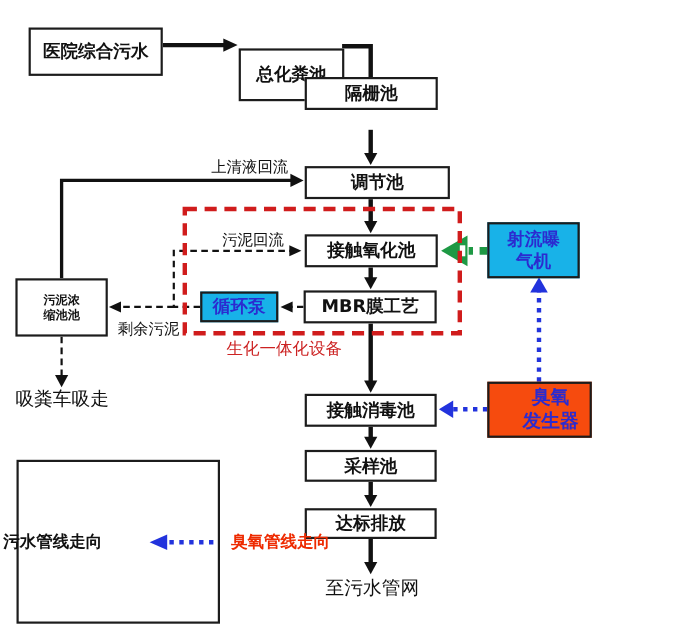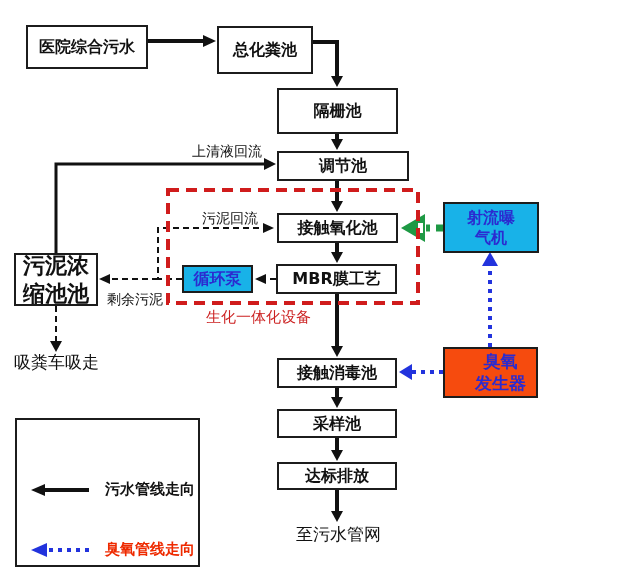--- a/index.html
+++ b/index.html
@@ -18,21 +18,21 @@
   .line-solid-thin{stroke:#111;stroke-width:3;fill:none;}
   .line-dash{stroke:#111;stroke-width:2;fill:none;stroke-dasharray:6 4;}
   .line-blue{stroke:var(--ozone_line_blue);stroke-width:4;fill:none;stroke-dasharray:4 5;}
   .line-green{stroke:var(--aeration_green);stroke-width:7;fill:none;stroke-dasharray:7 6;}
   .head-black{fill:#111;}
   .head-blue{fill:var(--ozone_line_blue);}
   .head-green{fill:var(--aeration_green);}
   .red-rect{stroke:var(--red_dashed);stroke-width:4;fill:none;stroke-dasharray:11 7;}
   .legend{position:absolute;left:15px;top:418px;width:185px;height:149px;z-index:2;
           box-sizing:border-box;border:2px solid #1c1c1c;background:#fff;
-          display:flex;flex-direction:column;justify-content:flex-end;padding:6px 0 6px 12px;gap:41px;}
+          display:flex;flex-direction:row;justify-content:center;padding:6px 0 6px 12px;gap:41px;}
   .legend-row{display:flex;align-items:center;}
   .legend-row svg{flex:0 0 auto;}
   .legend-label{margin-left:12px;font-weight:bold;font-size:15px;color:#111;white-space:nowrap;}
   .legend-label.red{color:var(--legend_ozone_text);font-family:Liberation Serif, serif;}
 </style>
 </head>
 <body>
 
 <div class="canvas">
 
@@ -77,52 +77,52 @@
     <polygon class="head-blue" points="490,252 482,266 498,266"></polygon>
     <line class="line-blue" x1="443" y1="372" x2="406" y2="372"></line>
     <polygon class="head-blue" points="399,372 412,364 412,380"></polygon>
 
     <rect class="red-rect" x="168" y="190" width="250" height="113"></rect>
   </svg>
 
   <div class="box" style="left:26px;top:25px;width:122px;height:44px">
     <span>医院综合污水</span>
   </div>
-  <div class="box" style="left:217px;top:26px;width:96px;height:48px">
+  <div class="box" style="left:217px;top:44px;width:96px;height:48px">
     <span>总化粪池</span>
   </div>
-  <div class="box" style="left:277px;top:88px;width:121px;height:46px">
+  <div class="box" style="left:277px;top:70px;width:121px;height:30px">
     <span>隔栅池</span>
   </div>
   <div class="box" style="left:277px;top:151px;width:132px;height:30px">
     <span>调节池</span>
   </div>
   <div class="box" style="left:277px;top:213px;width:121px;height:30px">
     <span>接触氧化池</span>
   </div>
   <div class="box" style="left:276px;top:264px;width:121px;height:30px">
     <span>MBR膜工艺</span>
   </div>
   <div class="box cyan" style="left:182px;top:265px;width:71px;height:28px">
     <span>循环泵</span>
   </div>
-  <div class="box" style="left:14px;top:253px;width:84px;height:53px;font-size:22px">
+  <div class="box" style="left:14px;top:253px;width:84px;height:53px;font-size:11px">
     <span>污泥浓</span>
     <span>缩池池</span>
   </div>
   <div class="box" style="left:277px;top:358px;width:120px;height:30px">
     <span>接触消毒池</span>
   </div>
   <div class="box" style="left:277px;top:409px;width:120px;height:29px">
     <span>采样池</span>
   </div>
   <div class="box" style="left:277px;top:462px;width:120px;height:28px">
     <span>达标排放</span>
   </div>
-  <div class="box cyan" style="left:443px;top:202px;width:96px;height:51px">
+  <div class="box cyan" style="left:443px;top:202px;width:84px;height:51px">
     <span>射流曝</span>
     <span>气机</span>
   </div>
   <div class="box orange" style="left:443px;top:347px;width:95px;height:51px">
     <span>臭氧</span>
     <span>发生器</span>
   </div>
 
   <div class="flabel" style="left:192px;top:143px">上清液回流</div>
   <div class="flabel" style="left:202px;top:210px">污泥回流</div>

